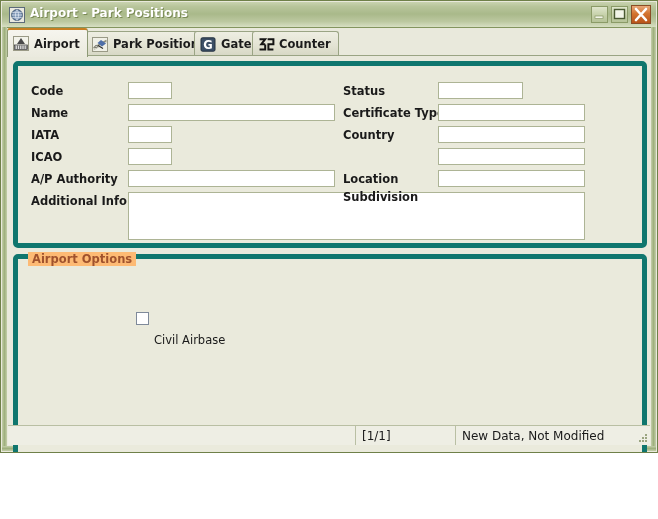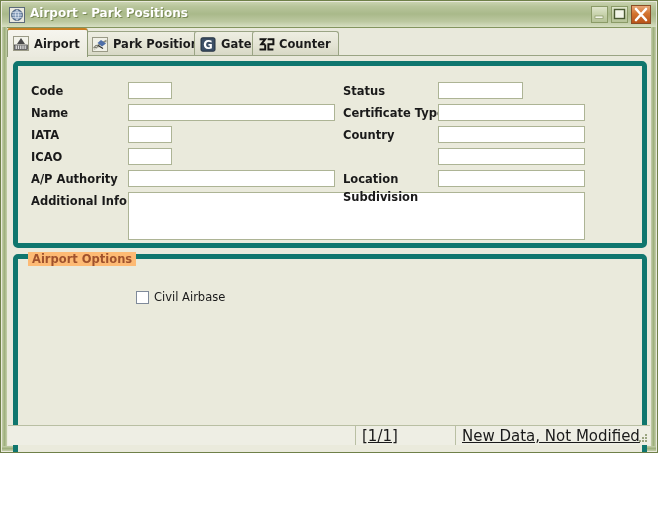--- a/index.html
+++ b/index.html
@@ -184,42 +184,42 @@
     box-sizing: border-box;
     background: #ffffff;
     border: 1px solid #7f8a9a;
     display: block;
   }
   .cblabel {
     font-family: "DejaVu Sans", sans-serif;
     font-size: 11.5px;
     color: #1a1a1a;
     white-space: nowrap;
+    margin-top: 43px;
   }
 
   
   #statusbar {
     position: absolute;
     left: 7px; right: 7px; bottom: 7px;
     height: 19px;
     background: #eeeee4;
     border-top: 1px solid #b9bfa3;
     display: flex;
     align-items: stretch;
   }
   .sb-cell {
     box-sizing: border-box;
     display: flex;
     align-items: center;
     padding: 0 6px;
     font-family: "DejaVu Sans", sans-serif;
-    font-size: 15px;
+    font-size: 12px;
     color: #1a1a1a;
     white-space: nowrap;
-    text-decoration: underline;
   }
   #sb-left   { flex: 0 0 347px; }
   #sb-page   { flex: 0 0 100px; border-left: 1px solid #b9bfa3; }
   #sb-status { flex: 1 1 auto;  border-left: 1px solid #b9bfa3; }
   #grip { position: absolute; right: 8px; bottom: 8px; width: 12px; height: 12px; }
 </style>
 </head>
 <body>
 
 <div id="window">

